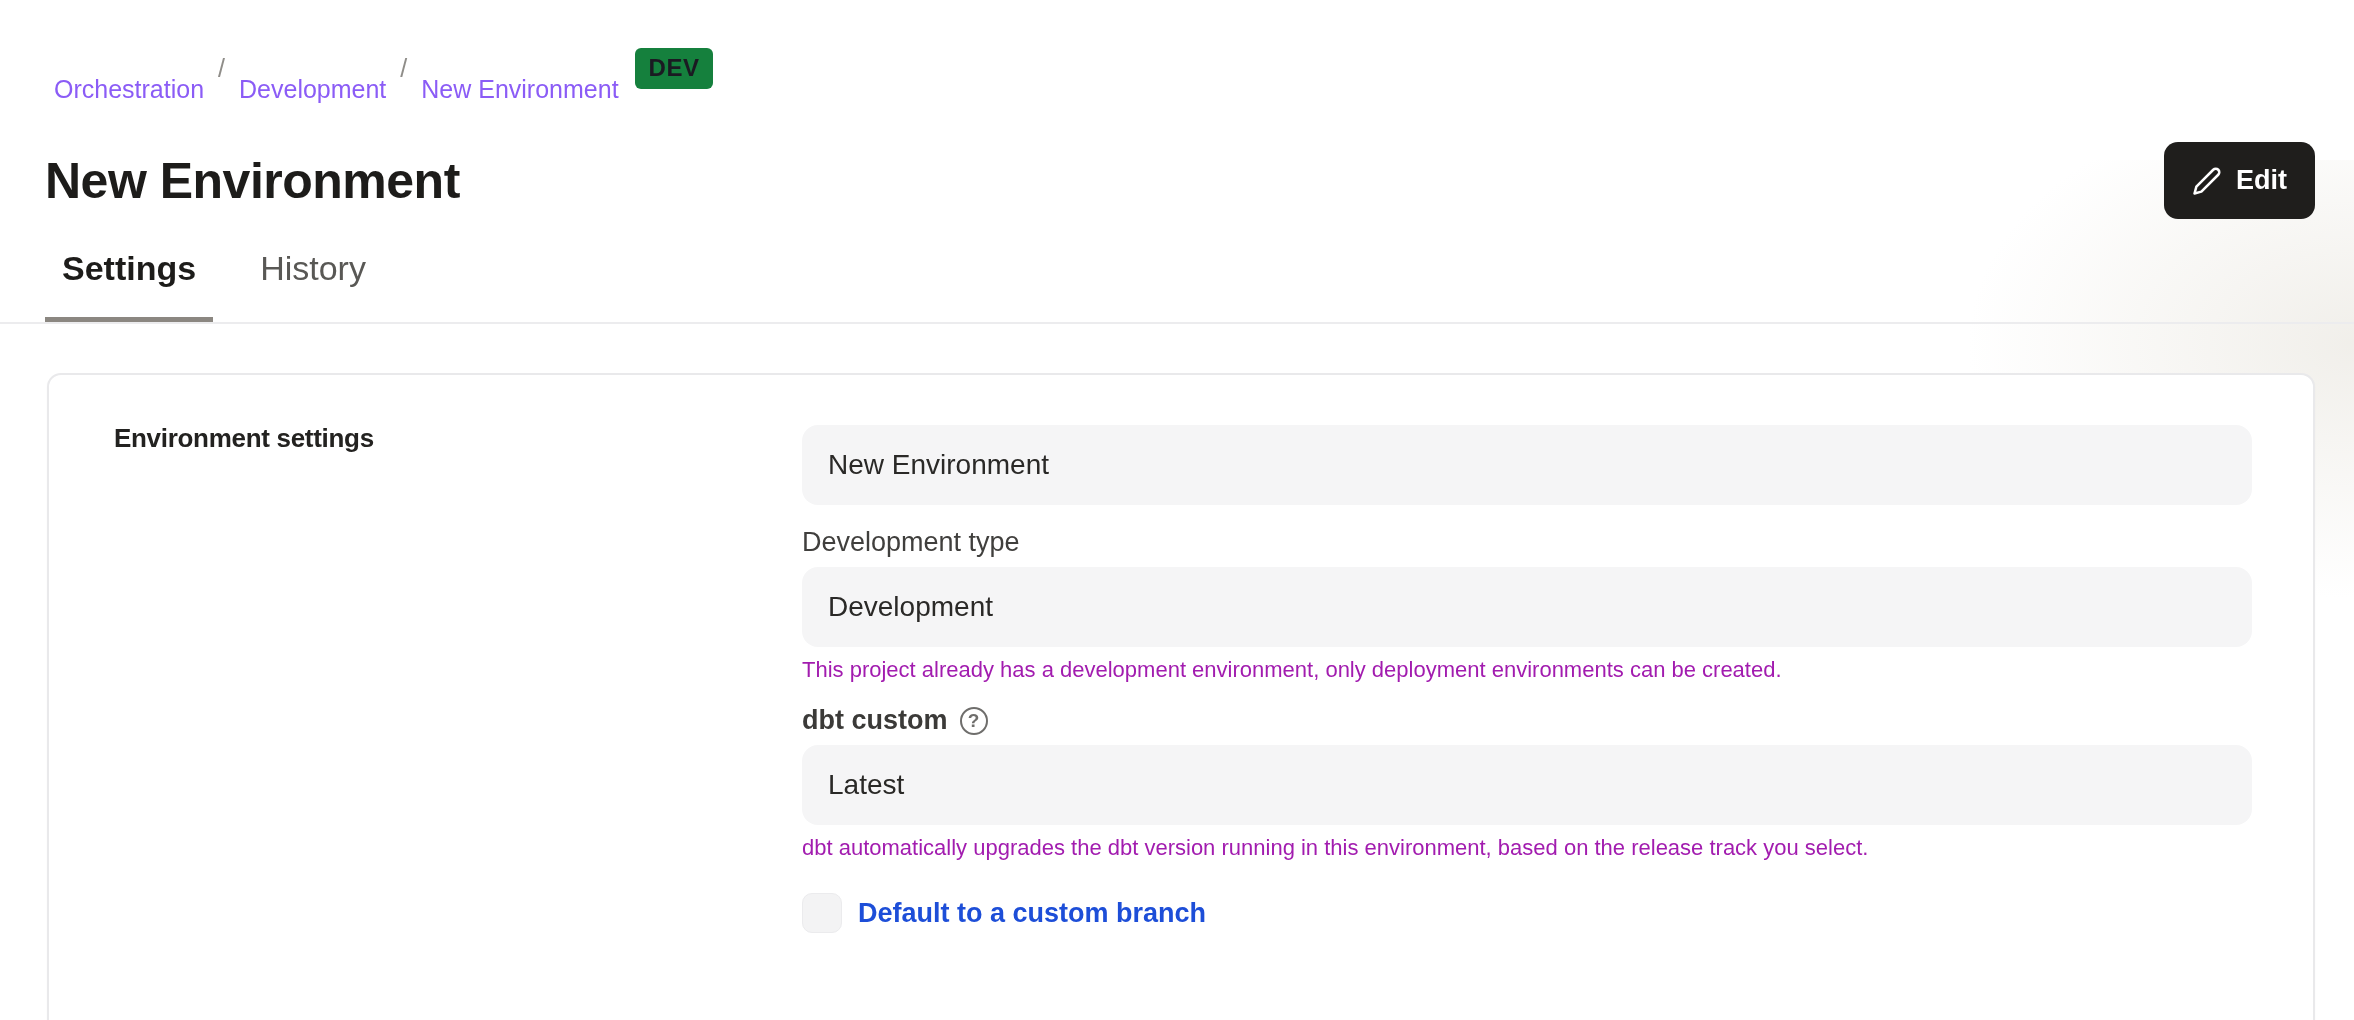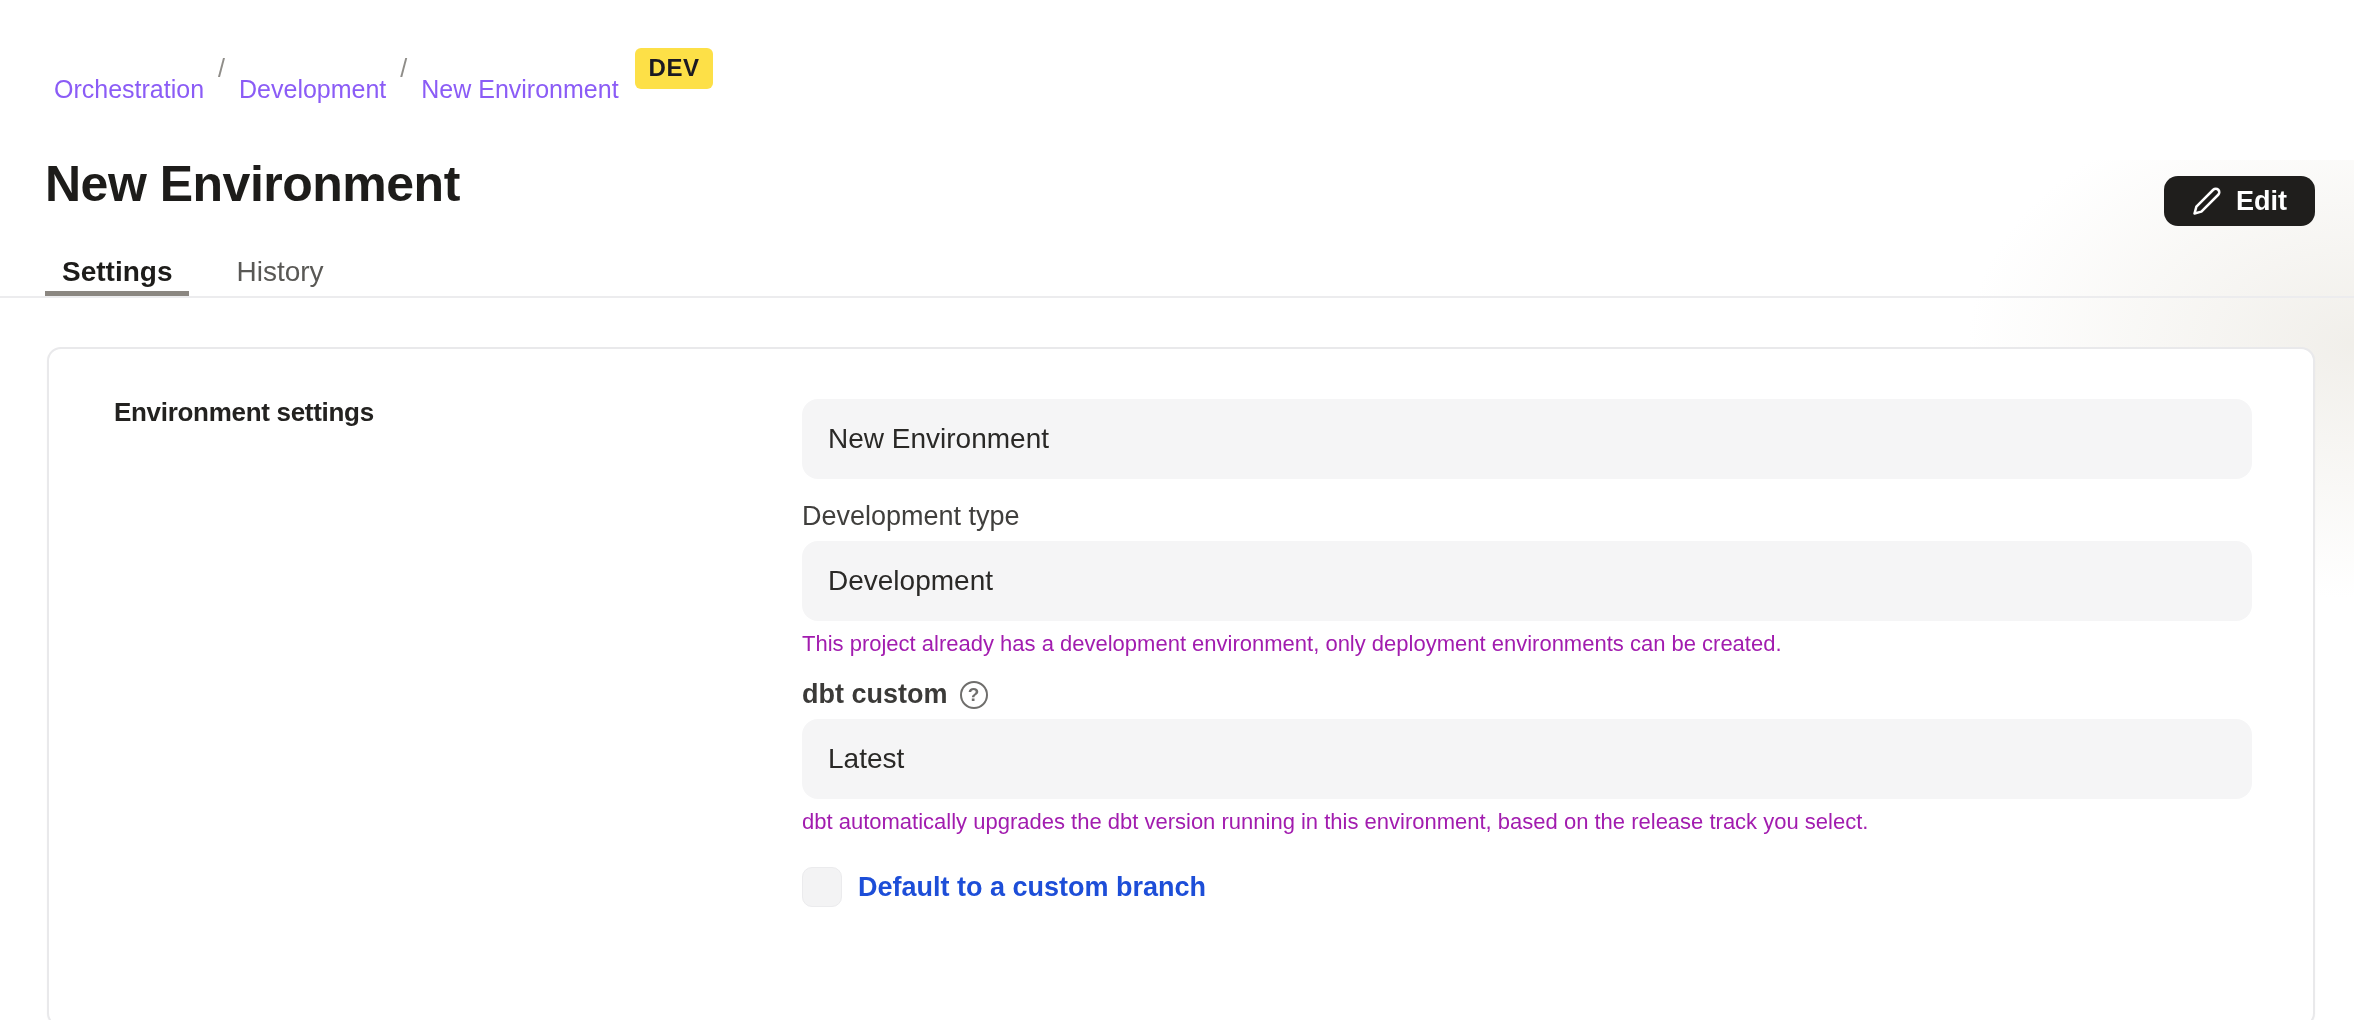--- a/index.html
+++ b/index.html
@@ -29,21 +29,21 @@
     display: flex;
     align-items: center;
     padding: 33px 0 0 54px;
     font-size: 25px;
     color: #343330;
   }
   .breadcrumb .crumb { color: #8b5cf6; cursor: pointer; margin-top: 42px; }
   .breadcrumb .sep { color: #8f8d89; margin: 0 14px; }
   .badge-dev {
     margin-left: 16px;
-    background: #fde047;
+    background: #15803d;
     color: #1b1a22;
     font-size: 24px;
     font-weight: 700;
     padding: 6px 14px 7px 14px;
     border-radius: 6px;
     letter-spacing: 0.5px;
   }
 
   
   .header-row {
@@ -59,39 +59,38 @@
     letter-spacing: -0.5px;
   }
   .edit-button {
     display: flex;
     align-items: center;
     gap: 14px;
     background: #1f1e1c;
     color: #ffffff;
     border: none;
     border-radius: 14px;
-    height: 50px;
+    height: 77px;
     padding: 0 28px;
     font-size: 27px;
     font-weight: 700;
     font-family: "Liberation Sans", sans-serif;
     cursor: pointer;
-    margin-top: 34px;
   }
   .edit-button svg { display: block; }
 
   
   .tabs {
     display: flex;
     margin: 30px 0 0 45px;
     position: relative;
   }
   .tab {
-    font-size: 28px;
-    padding: 0 17px 8px 17px;
+    font-size: 34px;
+    padding: 0 17px 34px 17px;
     cursor: pointer;
     position: relative;
   }
   .tab + .tab { margin-left: 30px; }
   .tab.active { color: #1d1c1a; font-weight: 700; }
   .tab.inactive { color: #595855; font-weight: 400; }
   .tab.active::after {
     content: "";
     position: absolute;
     left: 0; right: 0; bottom: 0;

